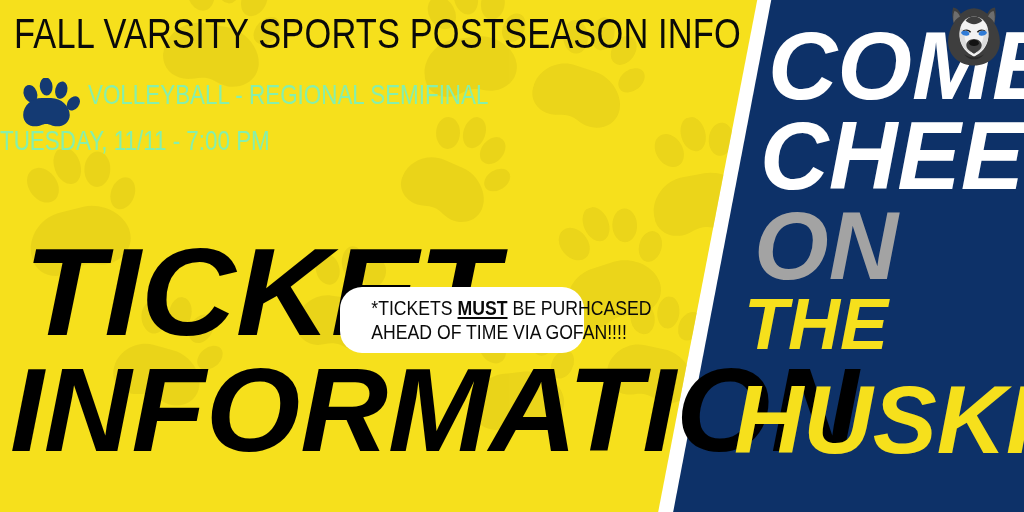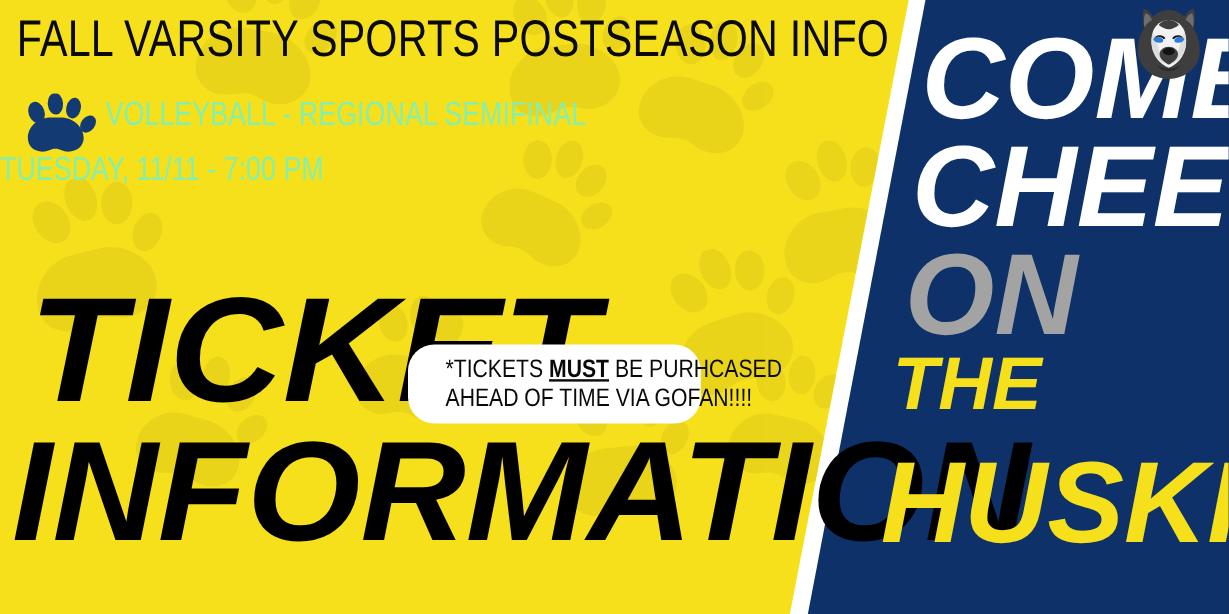--- a/index.html
+++ b/index.html
@@ -130,21 +130,21 @@
   .cheer-word{
     position:absolute;
     font-weight:700;font-style:italic;
     line-height:.80;
     white-space:nowrap;
     transform-origin:left top;
   }
   .w-come{left:8px;top:28px;font-size:96px;color:#FFFFFF;transform:scaleX(1.0);}
   .w-cheer{left:0px;top:118px;font-size:96px;color:#FFFFFF;transform:scaleX(.99);}
   .w-on{left:-6px;top:208px;font-size:96px;color:#a3a3a3;transform:scaleX(1.0);}
-  .w-the{left:-16px;top:296px;font-size:62px;color:#F6E01C;transform:scaleX(1.0);}
+  .w-the{left:-16px;top:296px;font-size:72px;color:#F6E01C;transform:scaleX(1.0);}
   .w-huskies{left:-26px;top:382px;font-size:96px;color:#F6E01C;transform:scaleX(1.0);}
 
   
   .logo{
     position:absolute;right:14px;top:4px;
     width:72px;height:70px;
   }
   .logo svg{display:block;width:100%;height:100%;}
 </style>
 </head>

